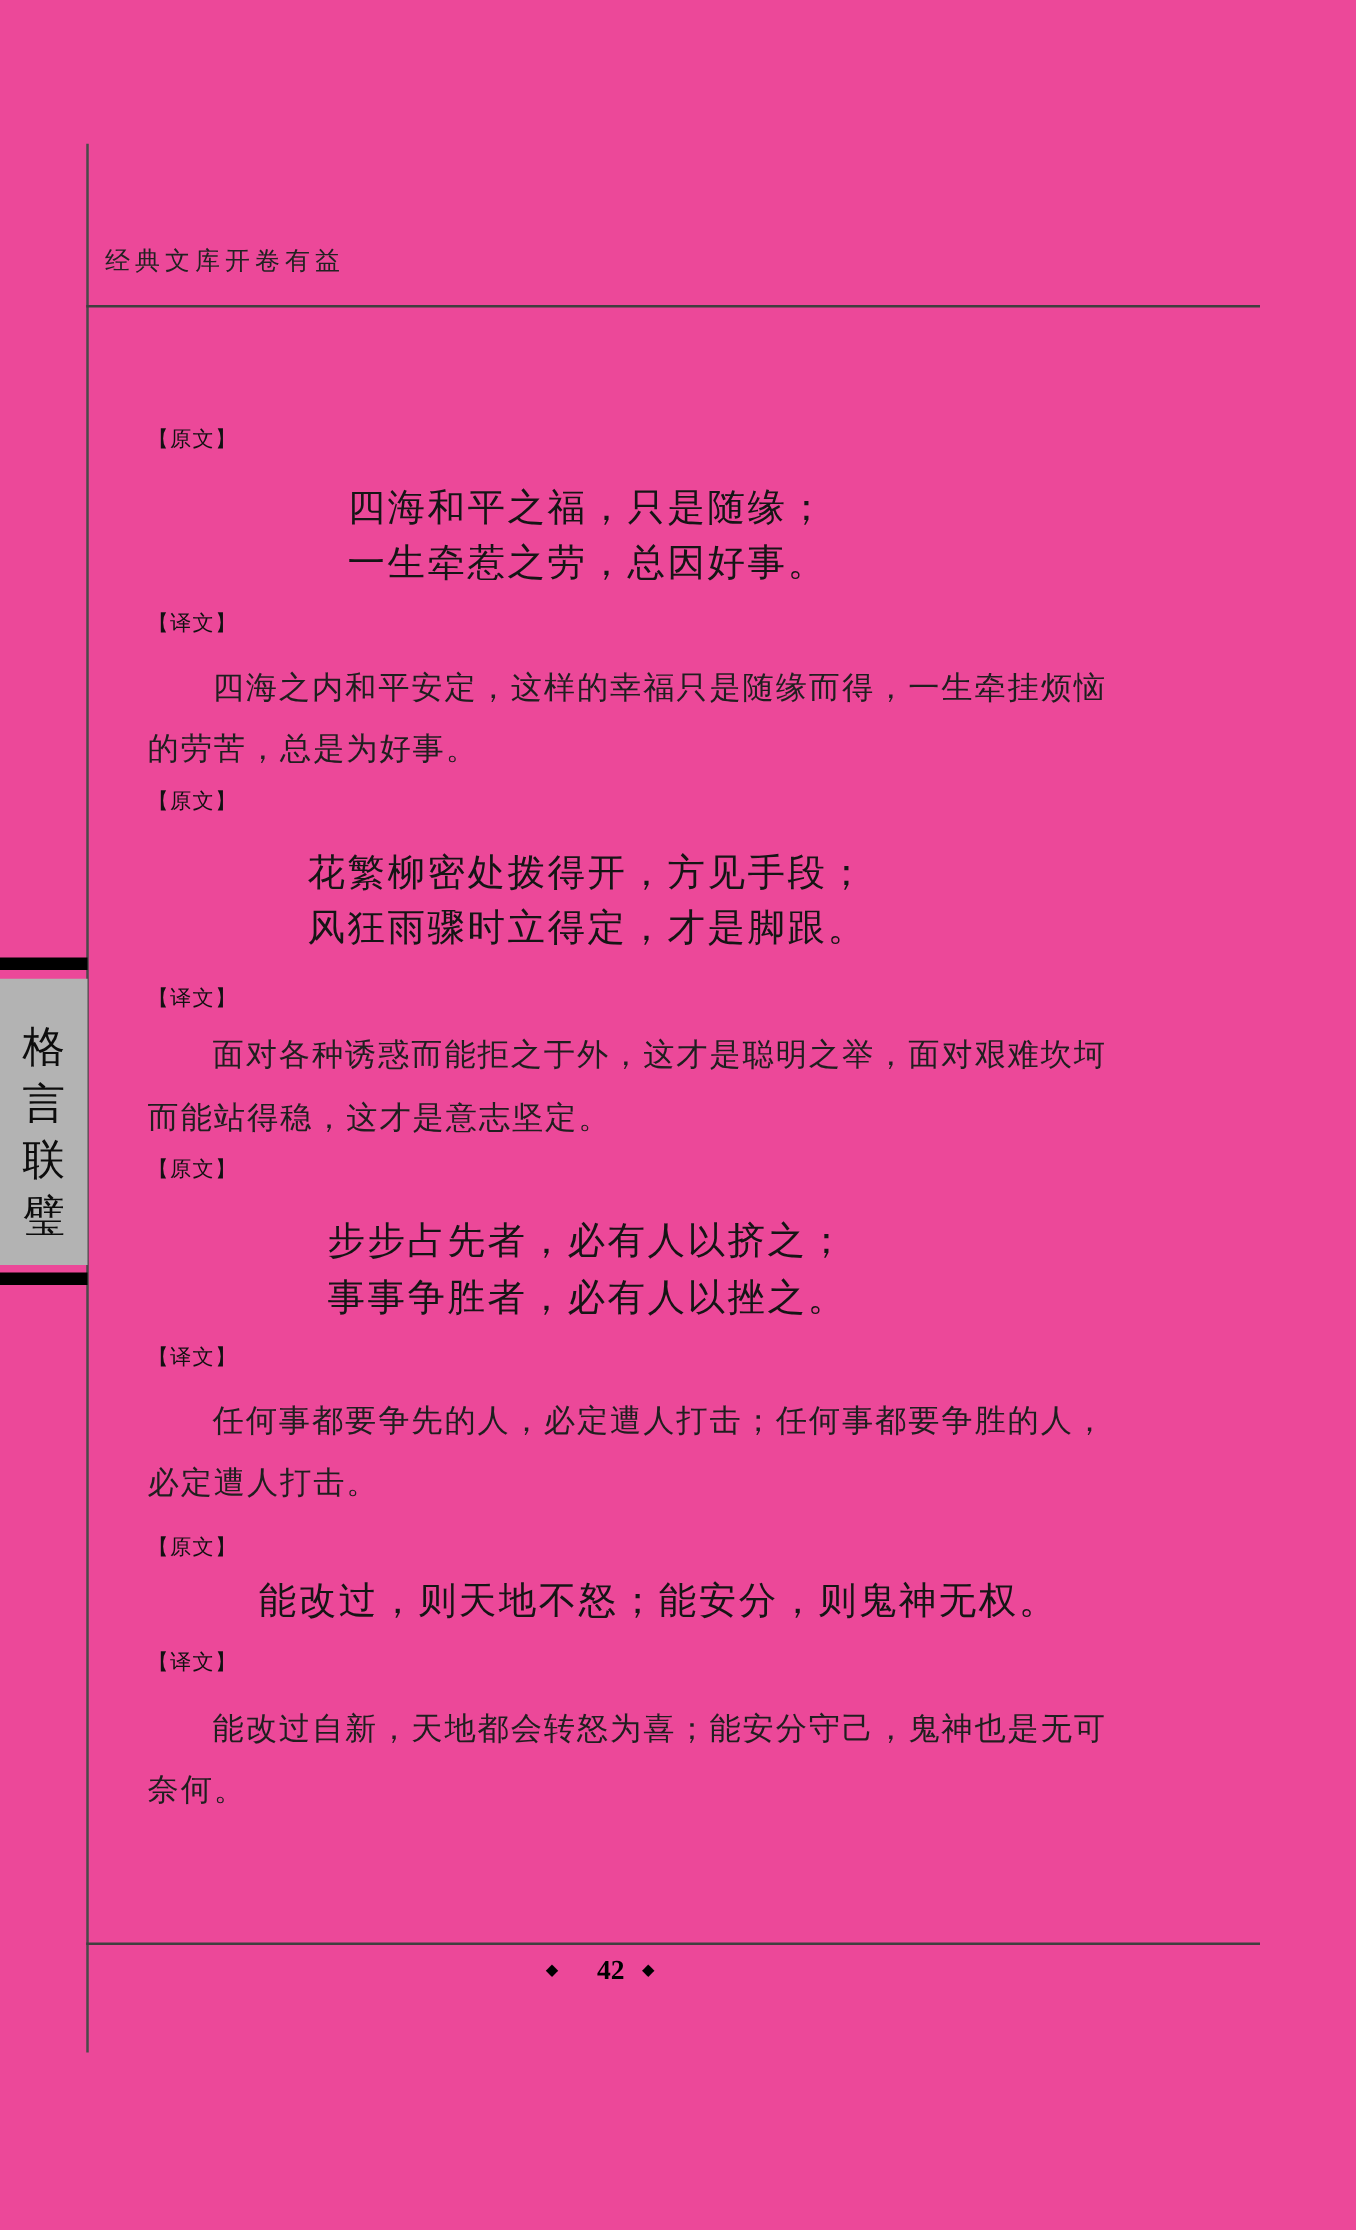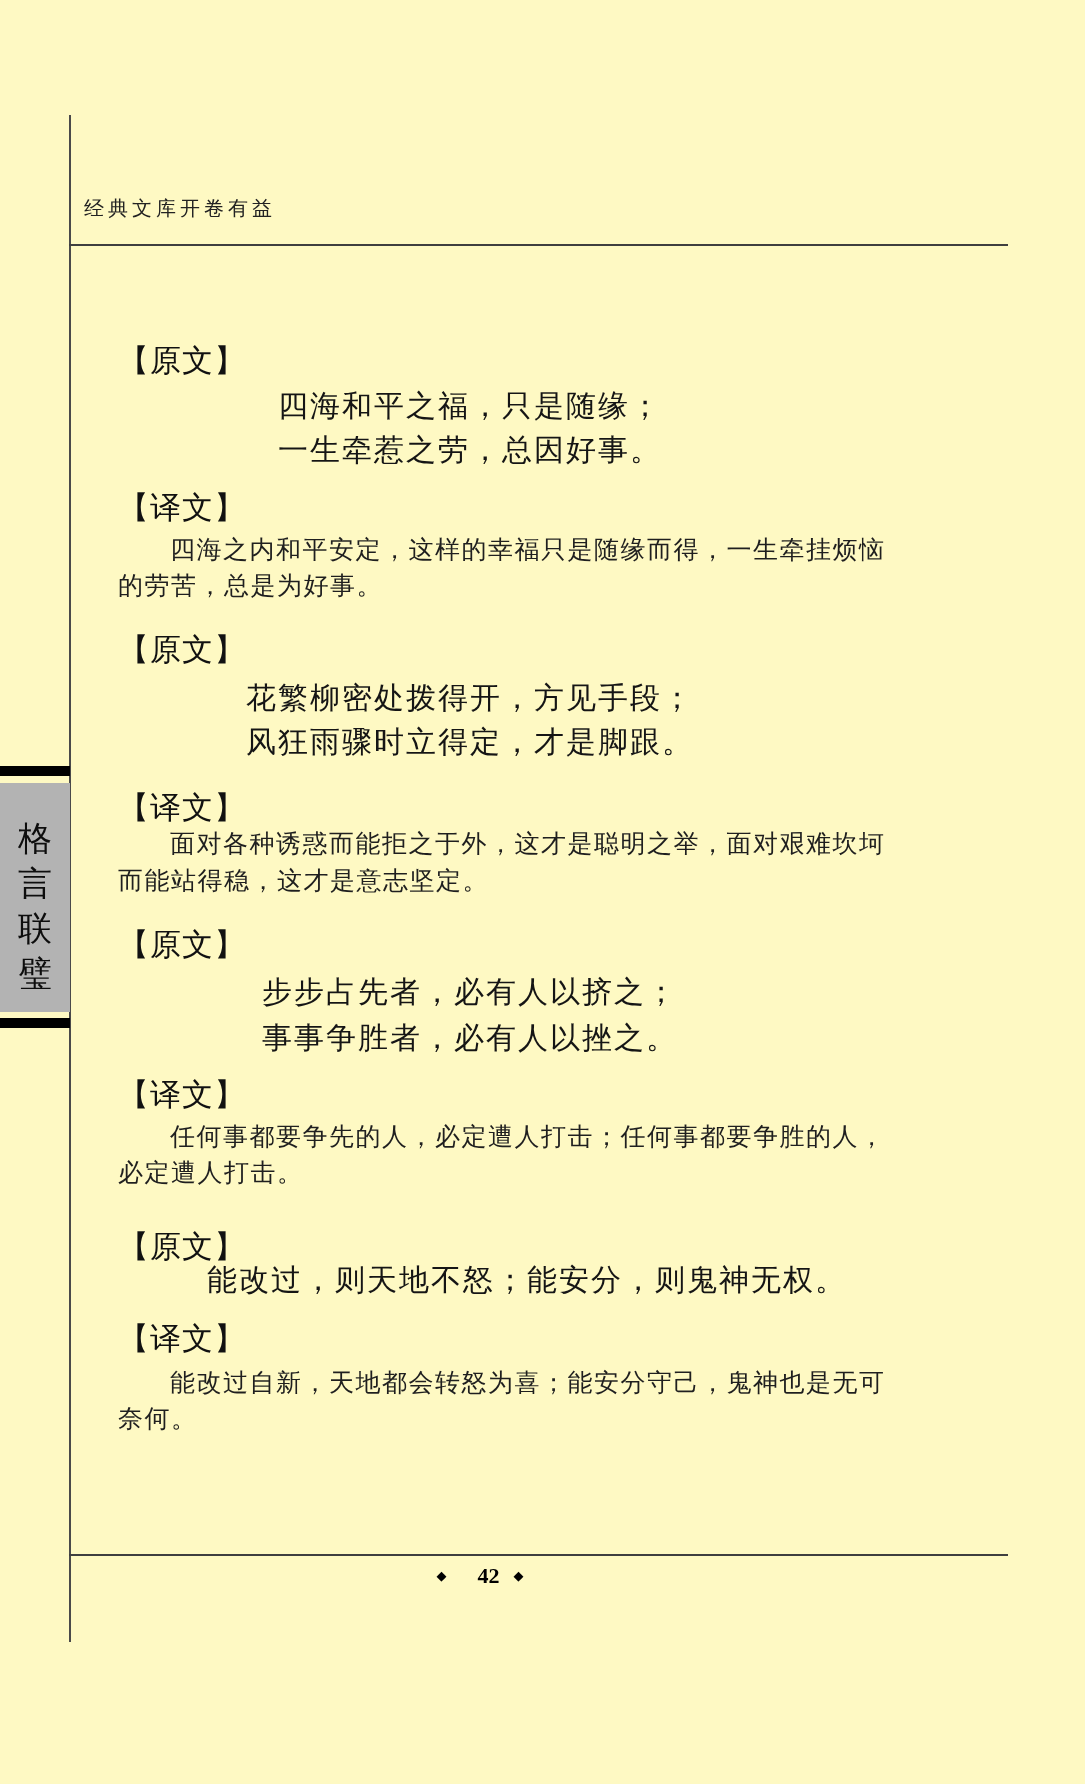--- a/index.html
+++ b/index.html
@@ -1,43 +1,43 @@
 <!DOCTYPE html>
 <html><head>
 <meta charset="utf-8">
 <style>
   html,body { margin:0; padding:0; background:#ffffff; }
   .page {
     position:relative;
     width:1085px; height:1784px;
-    background:#fef9c3;
+    background:#ec4899;
     font-family:"Liberation Serif","DejaVu Serif",serif;
     color:#1c1c1c;
     overflow:hidden;
   }
   .abs { position:absolute; white-space:nowrap; }
 
   
   .v-border { position:absolute; left:69px; top:115px; width:2px; height:1527px; background:#4a4a4a; }
   .h-rule   { position:absolute; left:69px; width:939px; height:2px; background:#3f3f3f; }
 
   
   .header { left:84px; top:195px; font-size:20px; letter-spacing:4px; color:#222; }
 
   
-  .label { left:118px; font-size:31px; letter-spacing:1px; color:#111; }
+  .label { left:118px; font-size:17px; letter-spacing:1px; color:#111; }
 
   
   .verse { left:470px; transform:translateX(-50%); font-size:30px; letter-spacing:2px; color:#151515; }
   .verse.wide { left:527px; }
 
   
   .para { font-size:25px; letter-spacing:1.5px; color:#1f1f1f; }
   .para.first { left:170px; }
-  .para.rest  { left:118px; }
+  .para.rest  { left:118px;margin-top:13px; }
 
   
   .tab-bar  { position:absolute; left:0; width:70px; height:10px; background:#000; }
   .tab-gray {
     position:absolute; left:0; top:783px; width:70px; height:229px;
     background:#b3b3b3;
     display:flex; flex-direction:column; align-items:center; justify-content:center;
     gap:11px; padding-top:18px; box-sizing:border-box;
   }
   .tab-char { font-size:34px; line-height:34px; color:#0d0d0d; }

